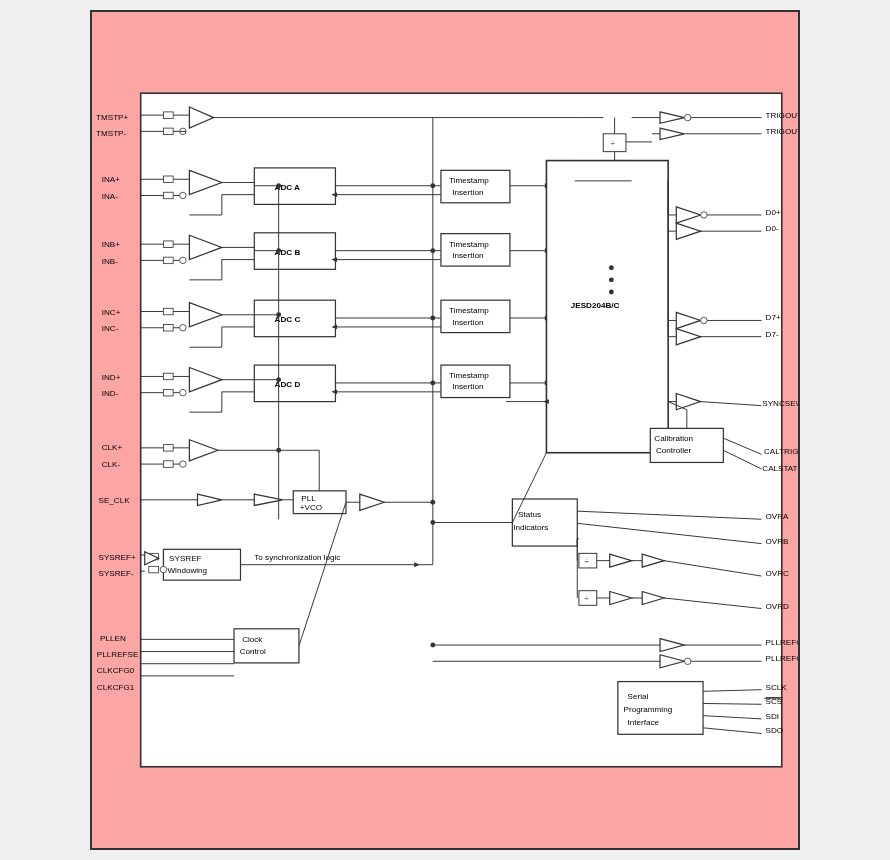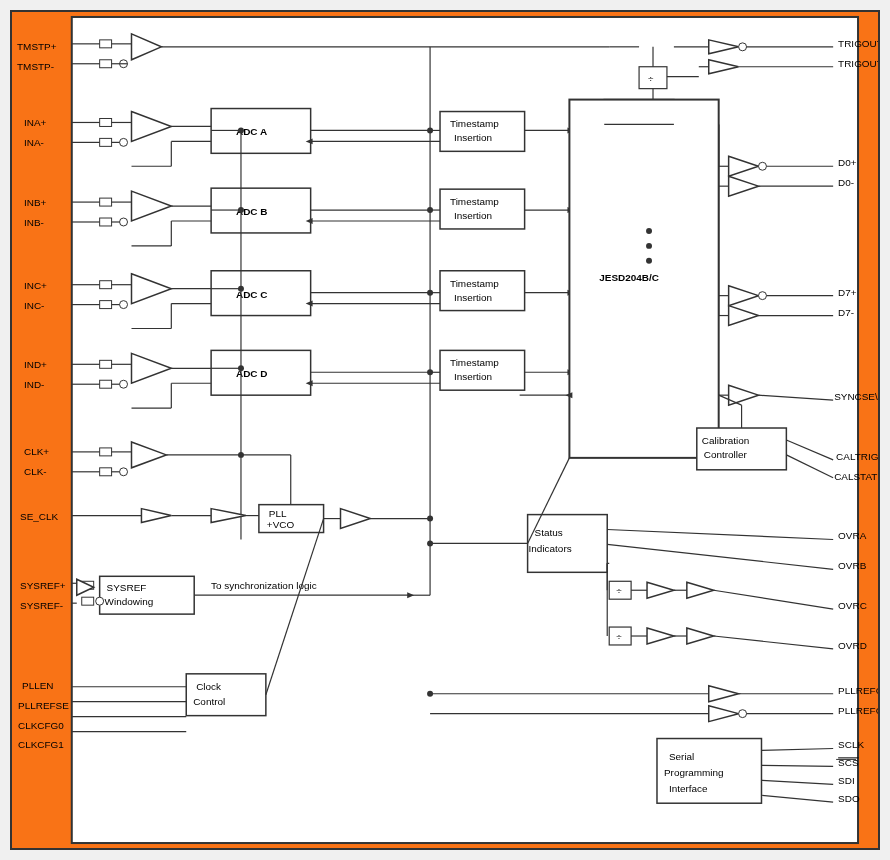--- a/index.html
+++ b/index.html
@@ -5,23 +5,23 @@
     * { box-sizing: border-box; margin: 0; padding: 0; }
     body {
       background: #f0f0f0;
       display: flex;
       justify-content: center;
       align-items: center;
       min-height: 860px;
       font-family: Arial, sans-serif;
     }
     .diagram-container {
-      width: 870px;
+      width: 710px;
       height: 840px;
-      background: #f97316;
+      background: #fca5a5;
       border: 2px solid #333;
       position: relative;
       overflow: hidden;
     }
     svg {
       width: 100%;
       height: 100%;
     }
     text {
       font-family: Arial, sans-serif;

